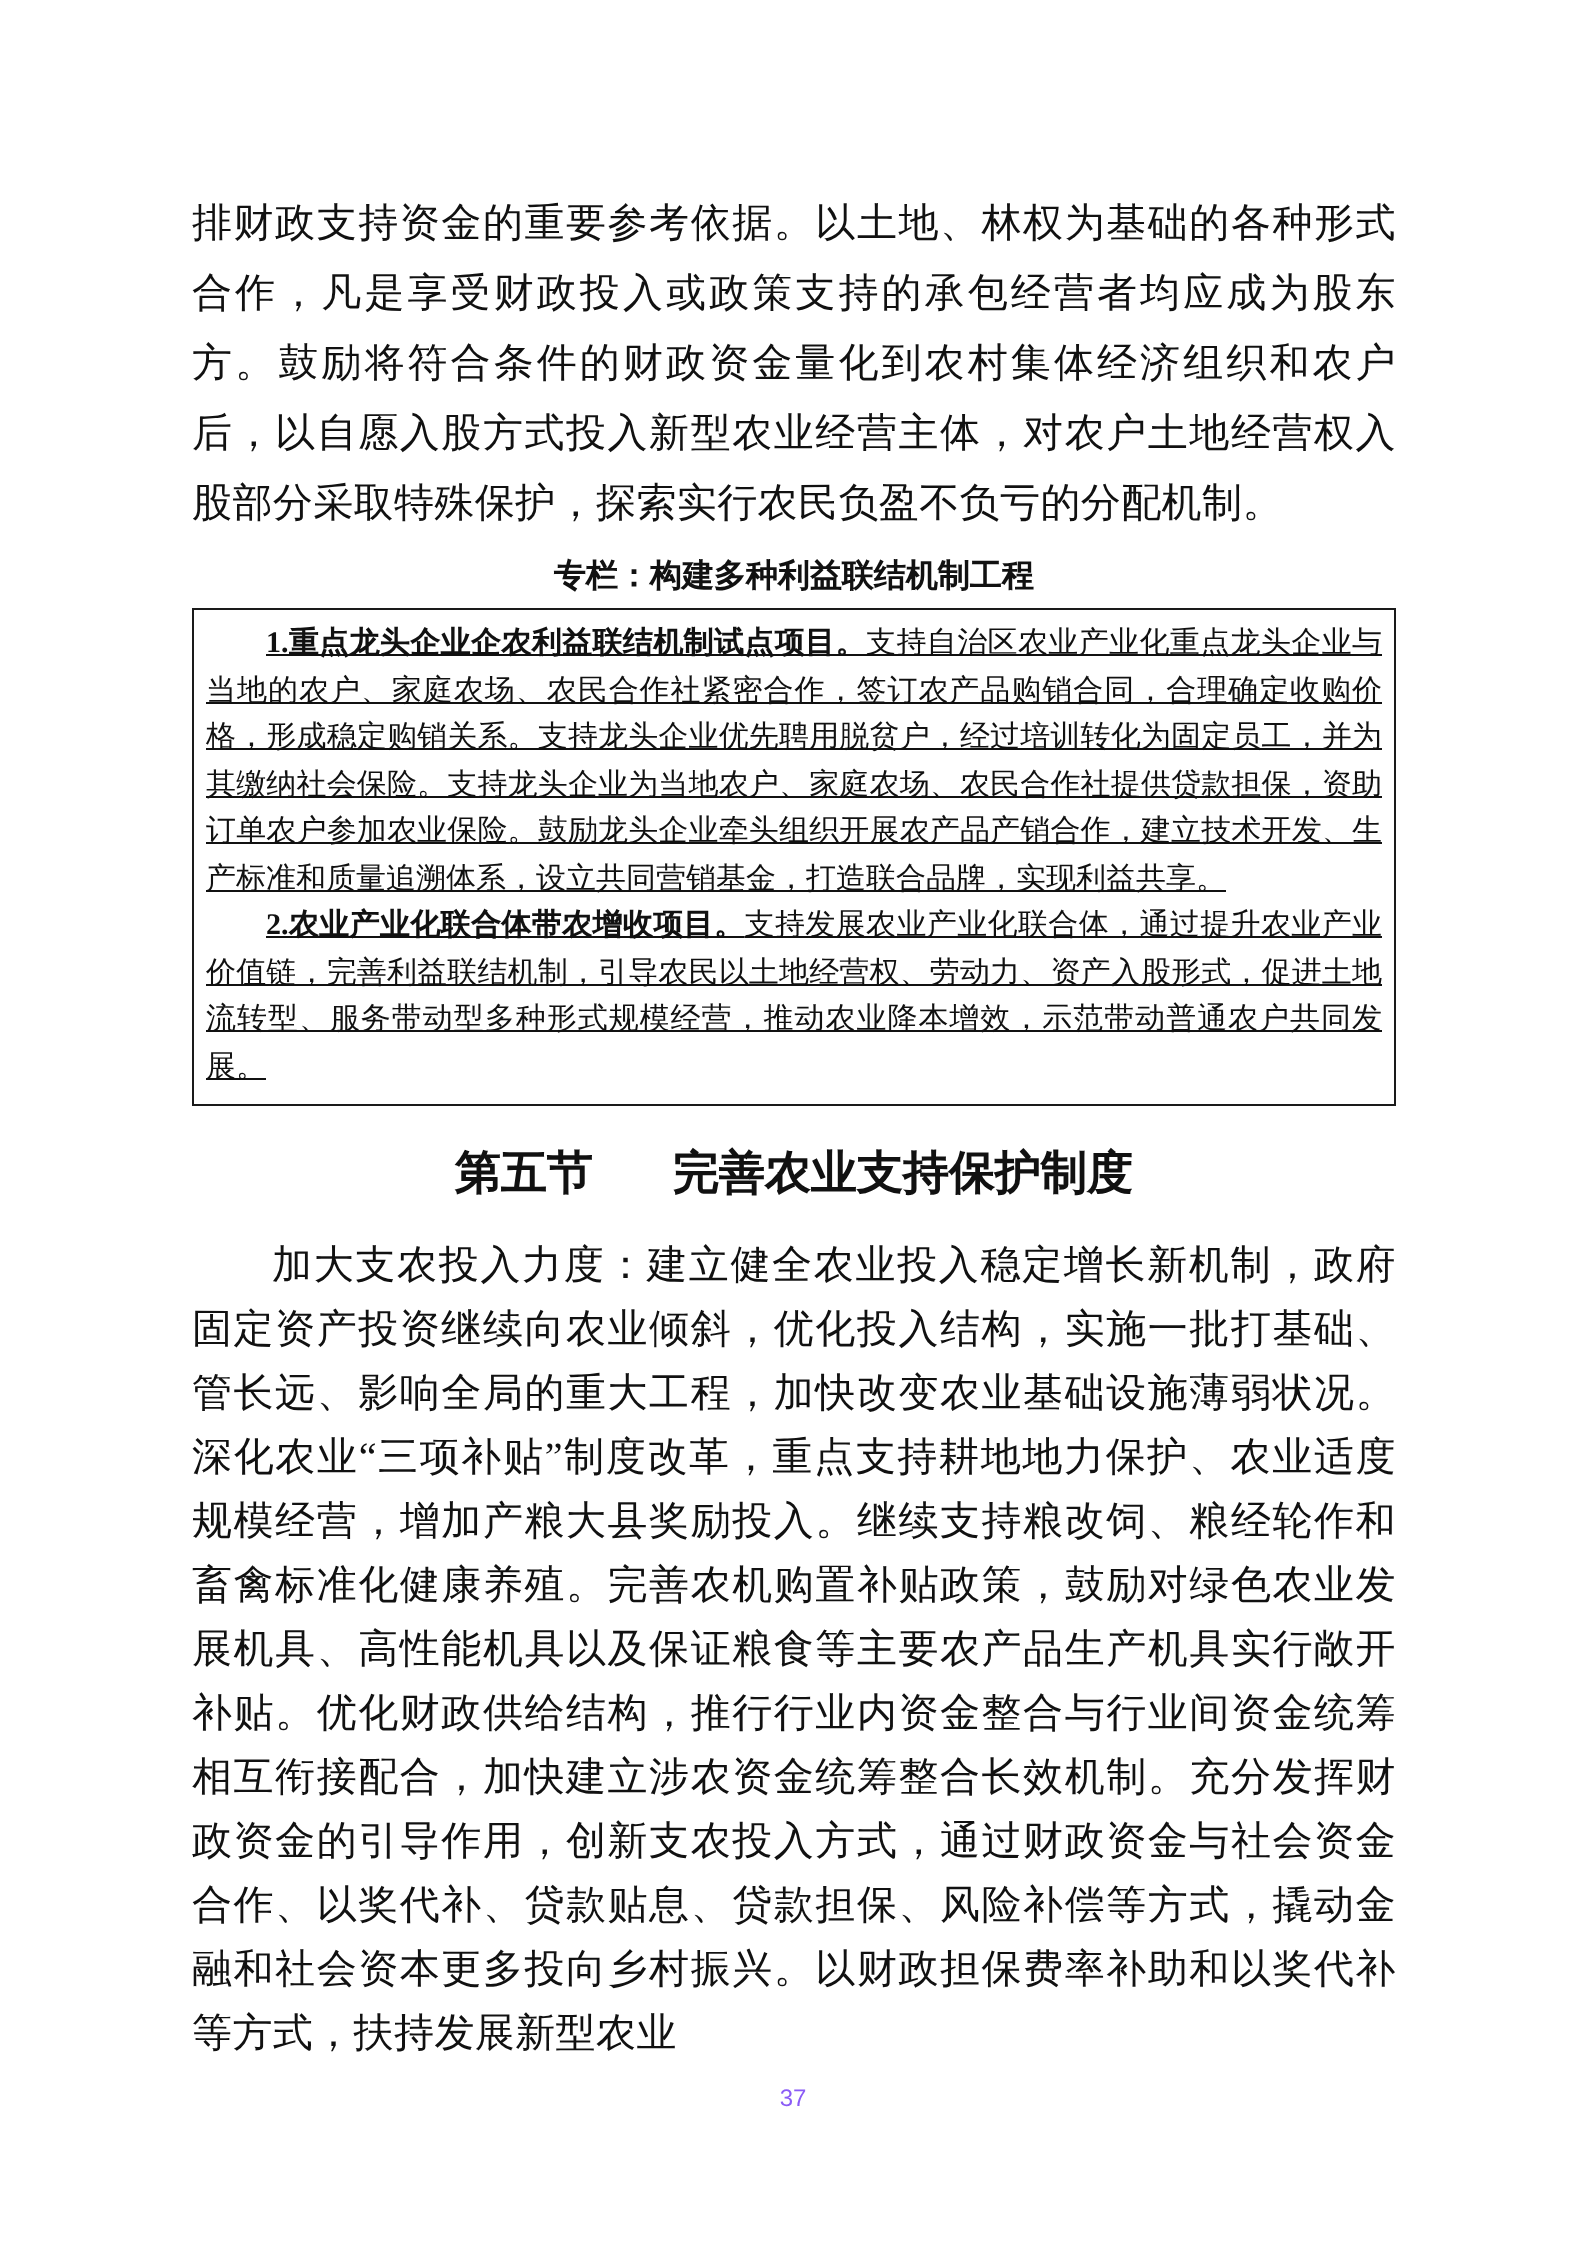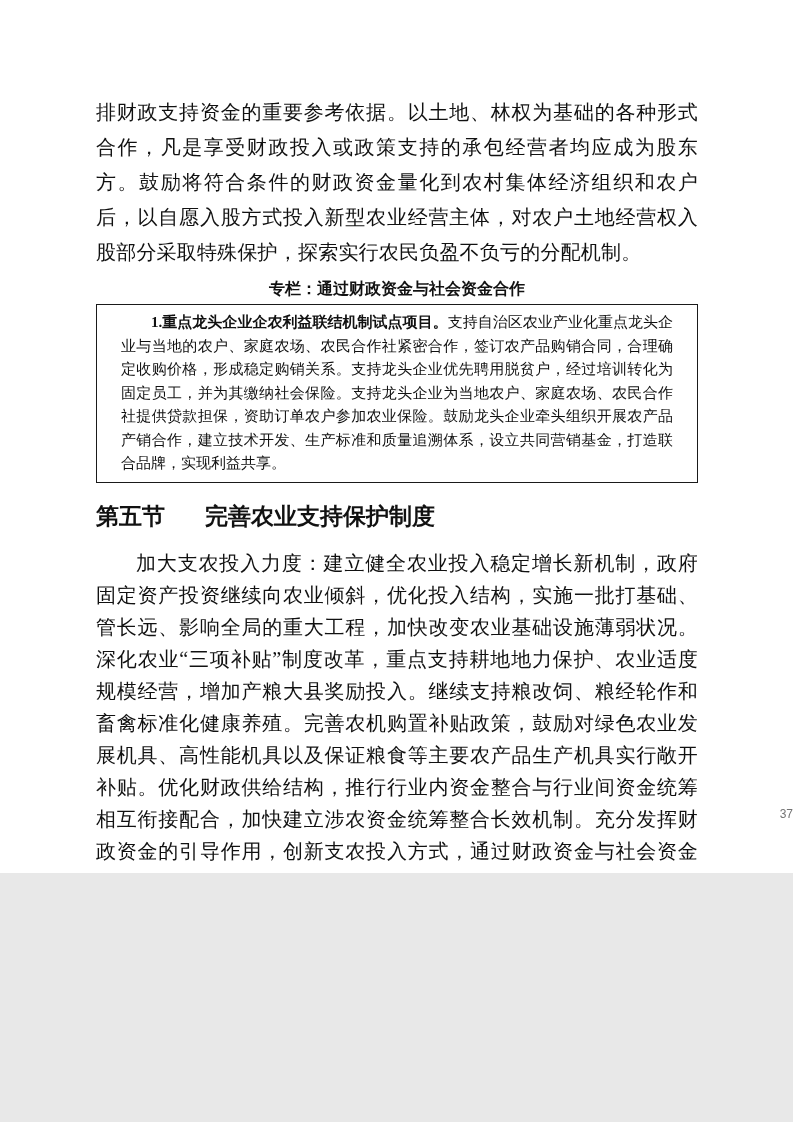--- a/index.html
+++ b/index.html
@@ -4,21 +4,21 @@
 <style>
   html, body {
     margin: 0;
     padding: 0;
     background: #e8e8e8;
     font-family: "Liberation Serif", "DejaVu Serif", serif;
   }
   .page {
     position: relative;
     width: 793px;
-    height: 873px;
+    height: 1122px;
     margin: 0 auto;
     background: #ffffff;
     color: #111111;
     overflow: hidden;
   }
   .content {
     position: absolute;
     left: 96px;
     top: 95px;
     width: 602px;
@@ -41,66 +41,69 @@
   }
   .box-title {
     font-size: 16px;
     font-weight: bold;
     text-align: center;
     margin: 8px 0 4px 0;
     line-height: 22px;
   }
   .column-box {
     border: 1.5px solid #1a1a1a;
-    padding: 6px 24px;
+    padding: 6px 6px;
     margin: 0;
+    text-decoration: underline;
   }
   .box-para {
     font-size: 15px;
     line-height: 23.5px;
     text-align: justify;
     text-indent: 2em;
     margin: 0;
   }
   .box-lead {
     font-weight: bold;
   }
   .section-heading {
     font-family: "Liberation Sans", "DejaVu Sans", sans-serif;
     font-size: 23px;
     font-weight: bold;
+    text-align: center;
     margin: 16px 0 14px 0;
     line-height: 34px;
   }
   .section-label {
     margin-right: 40px;
   }
   .page-number {
     position: absolute;
-    bottom: 52px;
+    bottom: 66px;
     left: 0;
     width: 100%;
-    text-align: right;
+    text-align: center;
     font-size: 12px;
     font-family: "Liberation Sans", "DejaVu Sans", sans-serif;
-    color: #737373;
+    color: #8b5cf6;
   }
 </style>
 </head>
 <body>
 
 <div class="page">
   <div class="content">
 
     <p class="body-para">排财政支持资金的重要参考依据。以土地、林权为基础的各种形式合作，凡是享受财政投入或政策支持的承包经营者均应成为股东方。鼓励将符合条件的财政资金量化到农村集体经济组织和农户后，以自愿入股方式投入新型农业经营主体，对农户土地经营权入股部分采取特殊保护，探索实行农民负盈不负亏的分配机制。</p>
 
-    <div class="box-title">专栏：通过财政资金与社会资金合作</div>
+    <div class="box-title">专栏：构建多种利益联结机制工程</div>
 
     <div class="column-box">
       <p class="box-para"><span class="box-lead">1.重点龙头企业企农利益联结机制试点项目。</span><span>支持自治区农业产业化重点龙头企业与当地的农户、家庭农场、农民合作社紧密合作，签订农产品购销合同，合理确定收购价格，形成稳定购销关系。支持龙头企业优先聘用脱贫户，经过培训转化为固定员工，并为其缴纳社会保险。支持龙头企业为当地农户、家庭农场、农民合作社提供贷款担保，资助订单农户参加农业保险。鼓励龙头企业牵头组织开展农产品产销合作，建立技术开发、生产标准和质量追溯体系，设立共同营销基金，打造联合品牌，实现利益共享。</span></p>
+      <p class="box-para"><span class="box-lead">2.农业产业化联合体带农增收项目。</span><span>支持发展农业产业化联合体，通过提升农业产业价值链，完善利益联结机制，引导农民以土地经营权、劳动力、资产入股形式，促进土地流转型、服务带动型多种形式规模经营，推动农业降本增效，示范带动普通农户共同发展。</span></p>
     </div>
 
     <h2 class="section-heading"><span class="section-label">第五节</span><span>完善农业支持保护制度</span></h2>
 
 
     <p class="body-para indent para-3"><span class="lead-bold">加大支农投入力度：</span><span>建立健全农业投入稳定增长新机制，政府固定资产投资继续向农业倾斜，优化投入结构，实施一批打基础、管长远、影响全局的重大工程，加快改变农业基础设施薄弱状况。深化农业“三项补贴”制度改革，重点支持耕地地力保护、农业适度规模经营，增加产粮大县奖励投入。继续支持粮改饲、粮经轮作和畜禽标准化健康养殖。完善农机购置补贴政策，鼓励对绿色农业发展机具、高性能机具以及保证粮食等主要农产品生产机具实行敞开补贴。优化财政供给结构，推行行业内资金整合与行业间资金统筹相互衔接配合，加快建立涉农资金统筹整合长效机制。充分发挥财政资金的引导作用，创新支农投入方式，通过财政资金与社会资金合作、以奖代补、贷款贴息、贷款担保、风险补偿等方式，撬动金融和社会资本更多投向乡村振兴。以财政担保费率补助和以奖代补等方式，扶持发展新型农业</span></p>
 
   </div>
 
   <div class="page-number">37</div>

